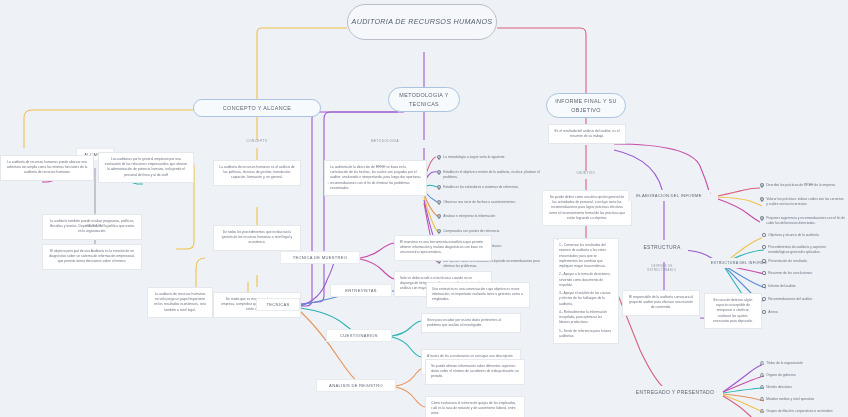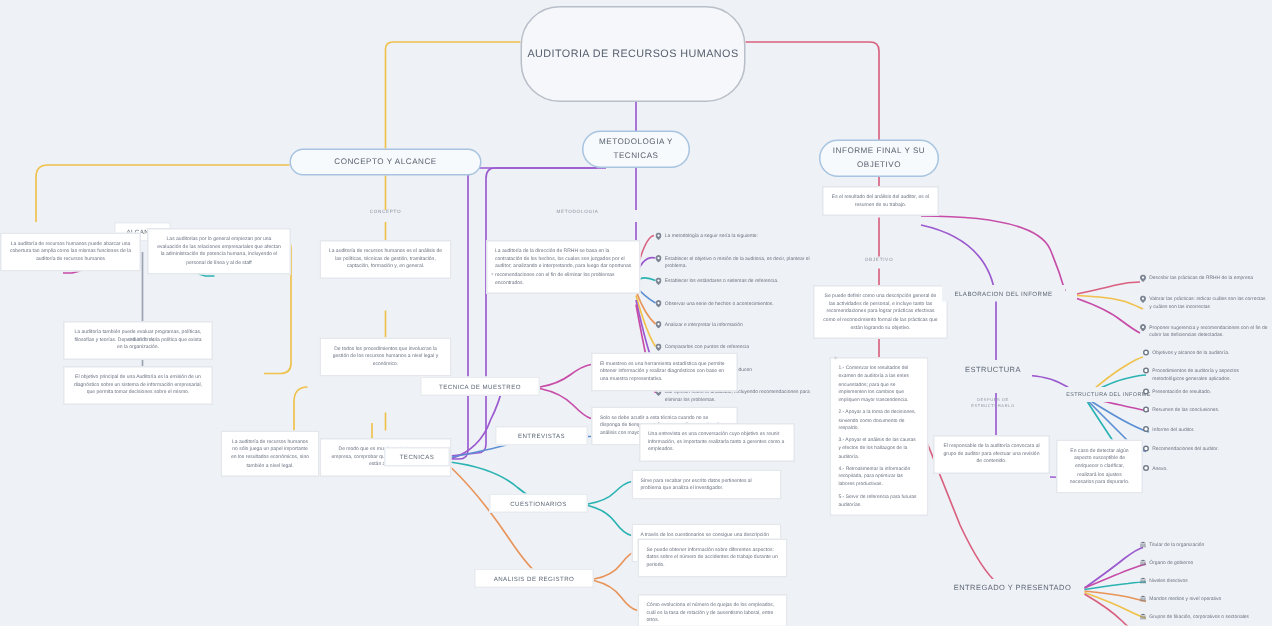--- a/index.html
+++ b/index.html
@@ -159,21 +159,21 @@
 
       <path d="M723,392 Q740,380 750,372 Q758,366 762,365" stroke="#9b59d0"></path>
       <path d="M723,392 Q742,384 752,380 Q760,377 764,376" stroke="#c74ba8"></path>
       <path d="M723,393 Q742,390 752,389 Q760,388 764,388" stroke="#2bb3b3"></path>
       <path d="M723,394 Q742,396 752,398 Q760,400 764,401" stroke="#e8945a"></path>
       <path d="M723,395 Q742,402 752,407 Q760,411 764,412" stroke="#f0c14b"></path>
       <path d="M723,396 Q740,406 748,414 Q754,420 758,422" stroke="#d9607f"></path>
     </g>
   </svg>
 
-  <div class="node central" style="left:347px;top:4px;width:150px;height:64px;">
+  <div class="node central" style="left:347px;top:4px;width:150px;height:36px;font-style:italic;">
     <span>AUDITORIA DE RECURSOS HUMANOS</span>
   </div>
 
   <div class="node main" style="left:193px;top:99px;width:128px;height:18px;">
     <span>CONCEPTO Y ALCANCE</span>
   </div>
 
   <div class="node main" style="left:388px;top:87px;width:72px;height:25px;">
     <span>METODOLOGIA Y TECNICAS</span>
   </div>

